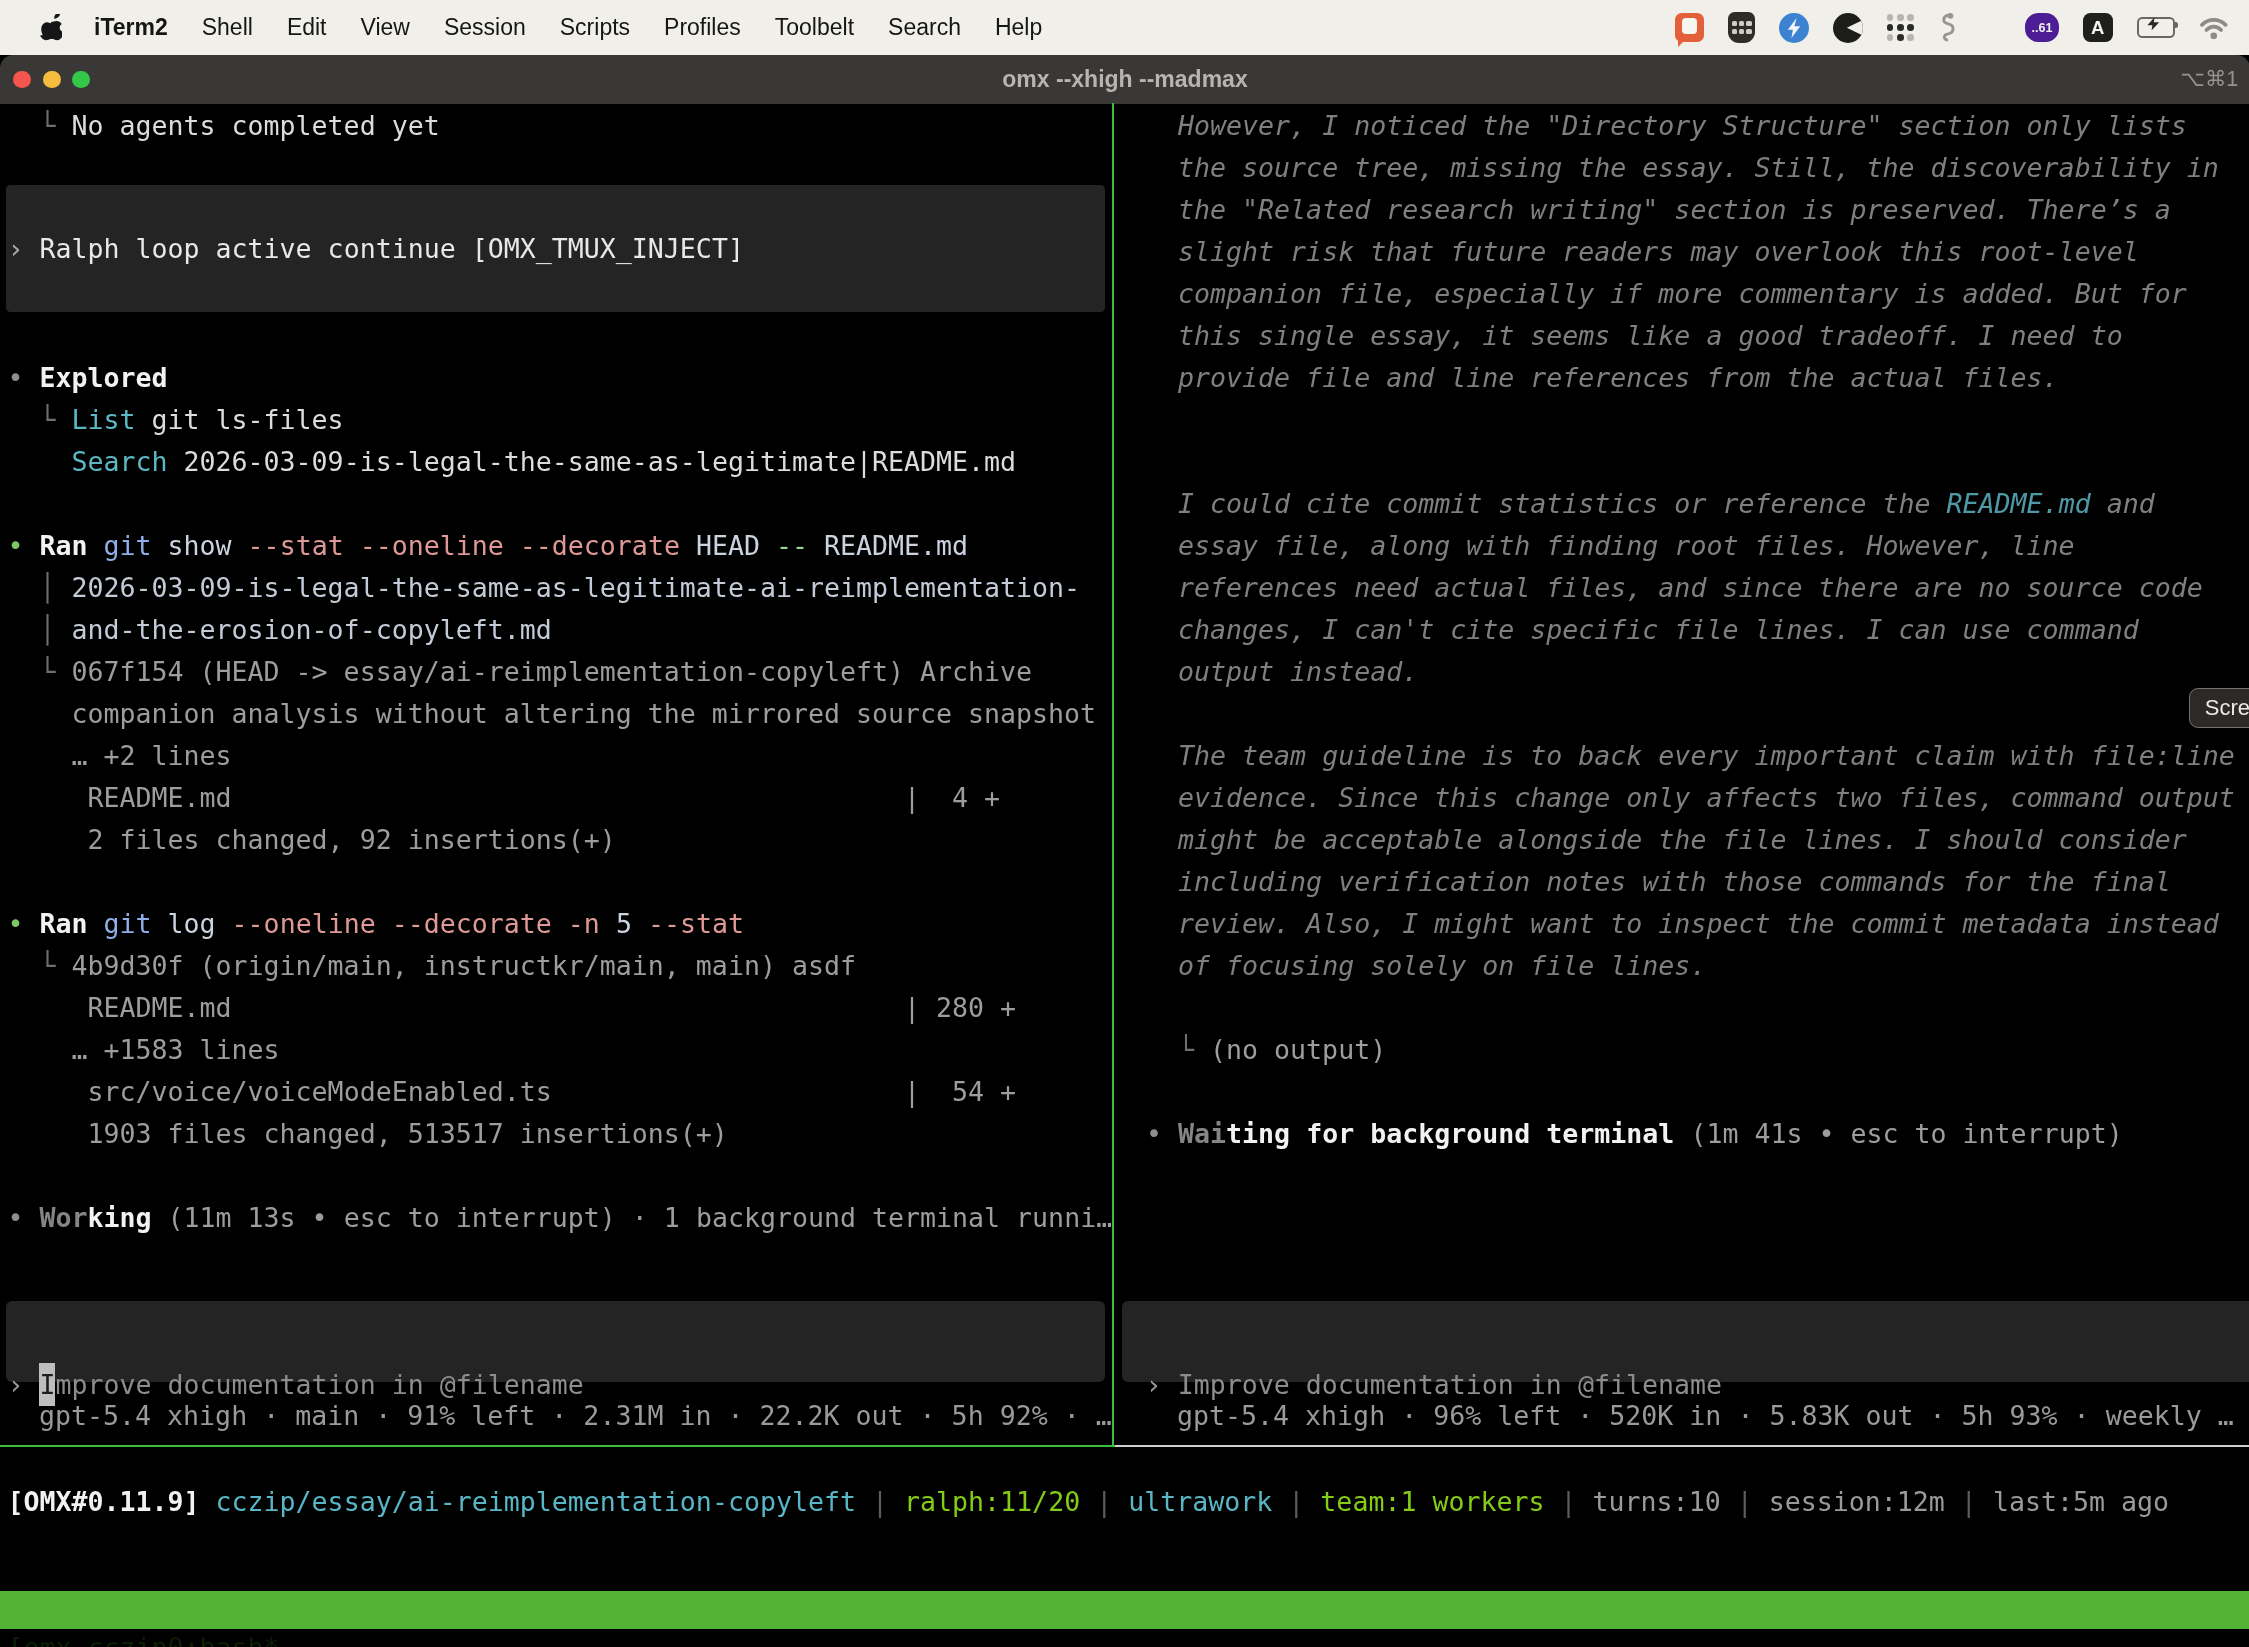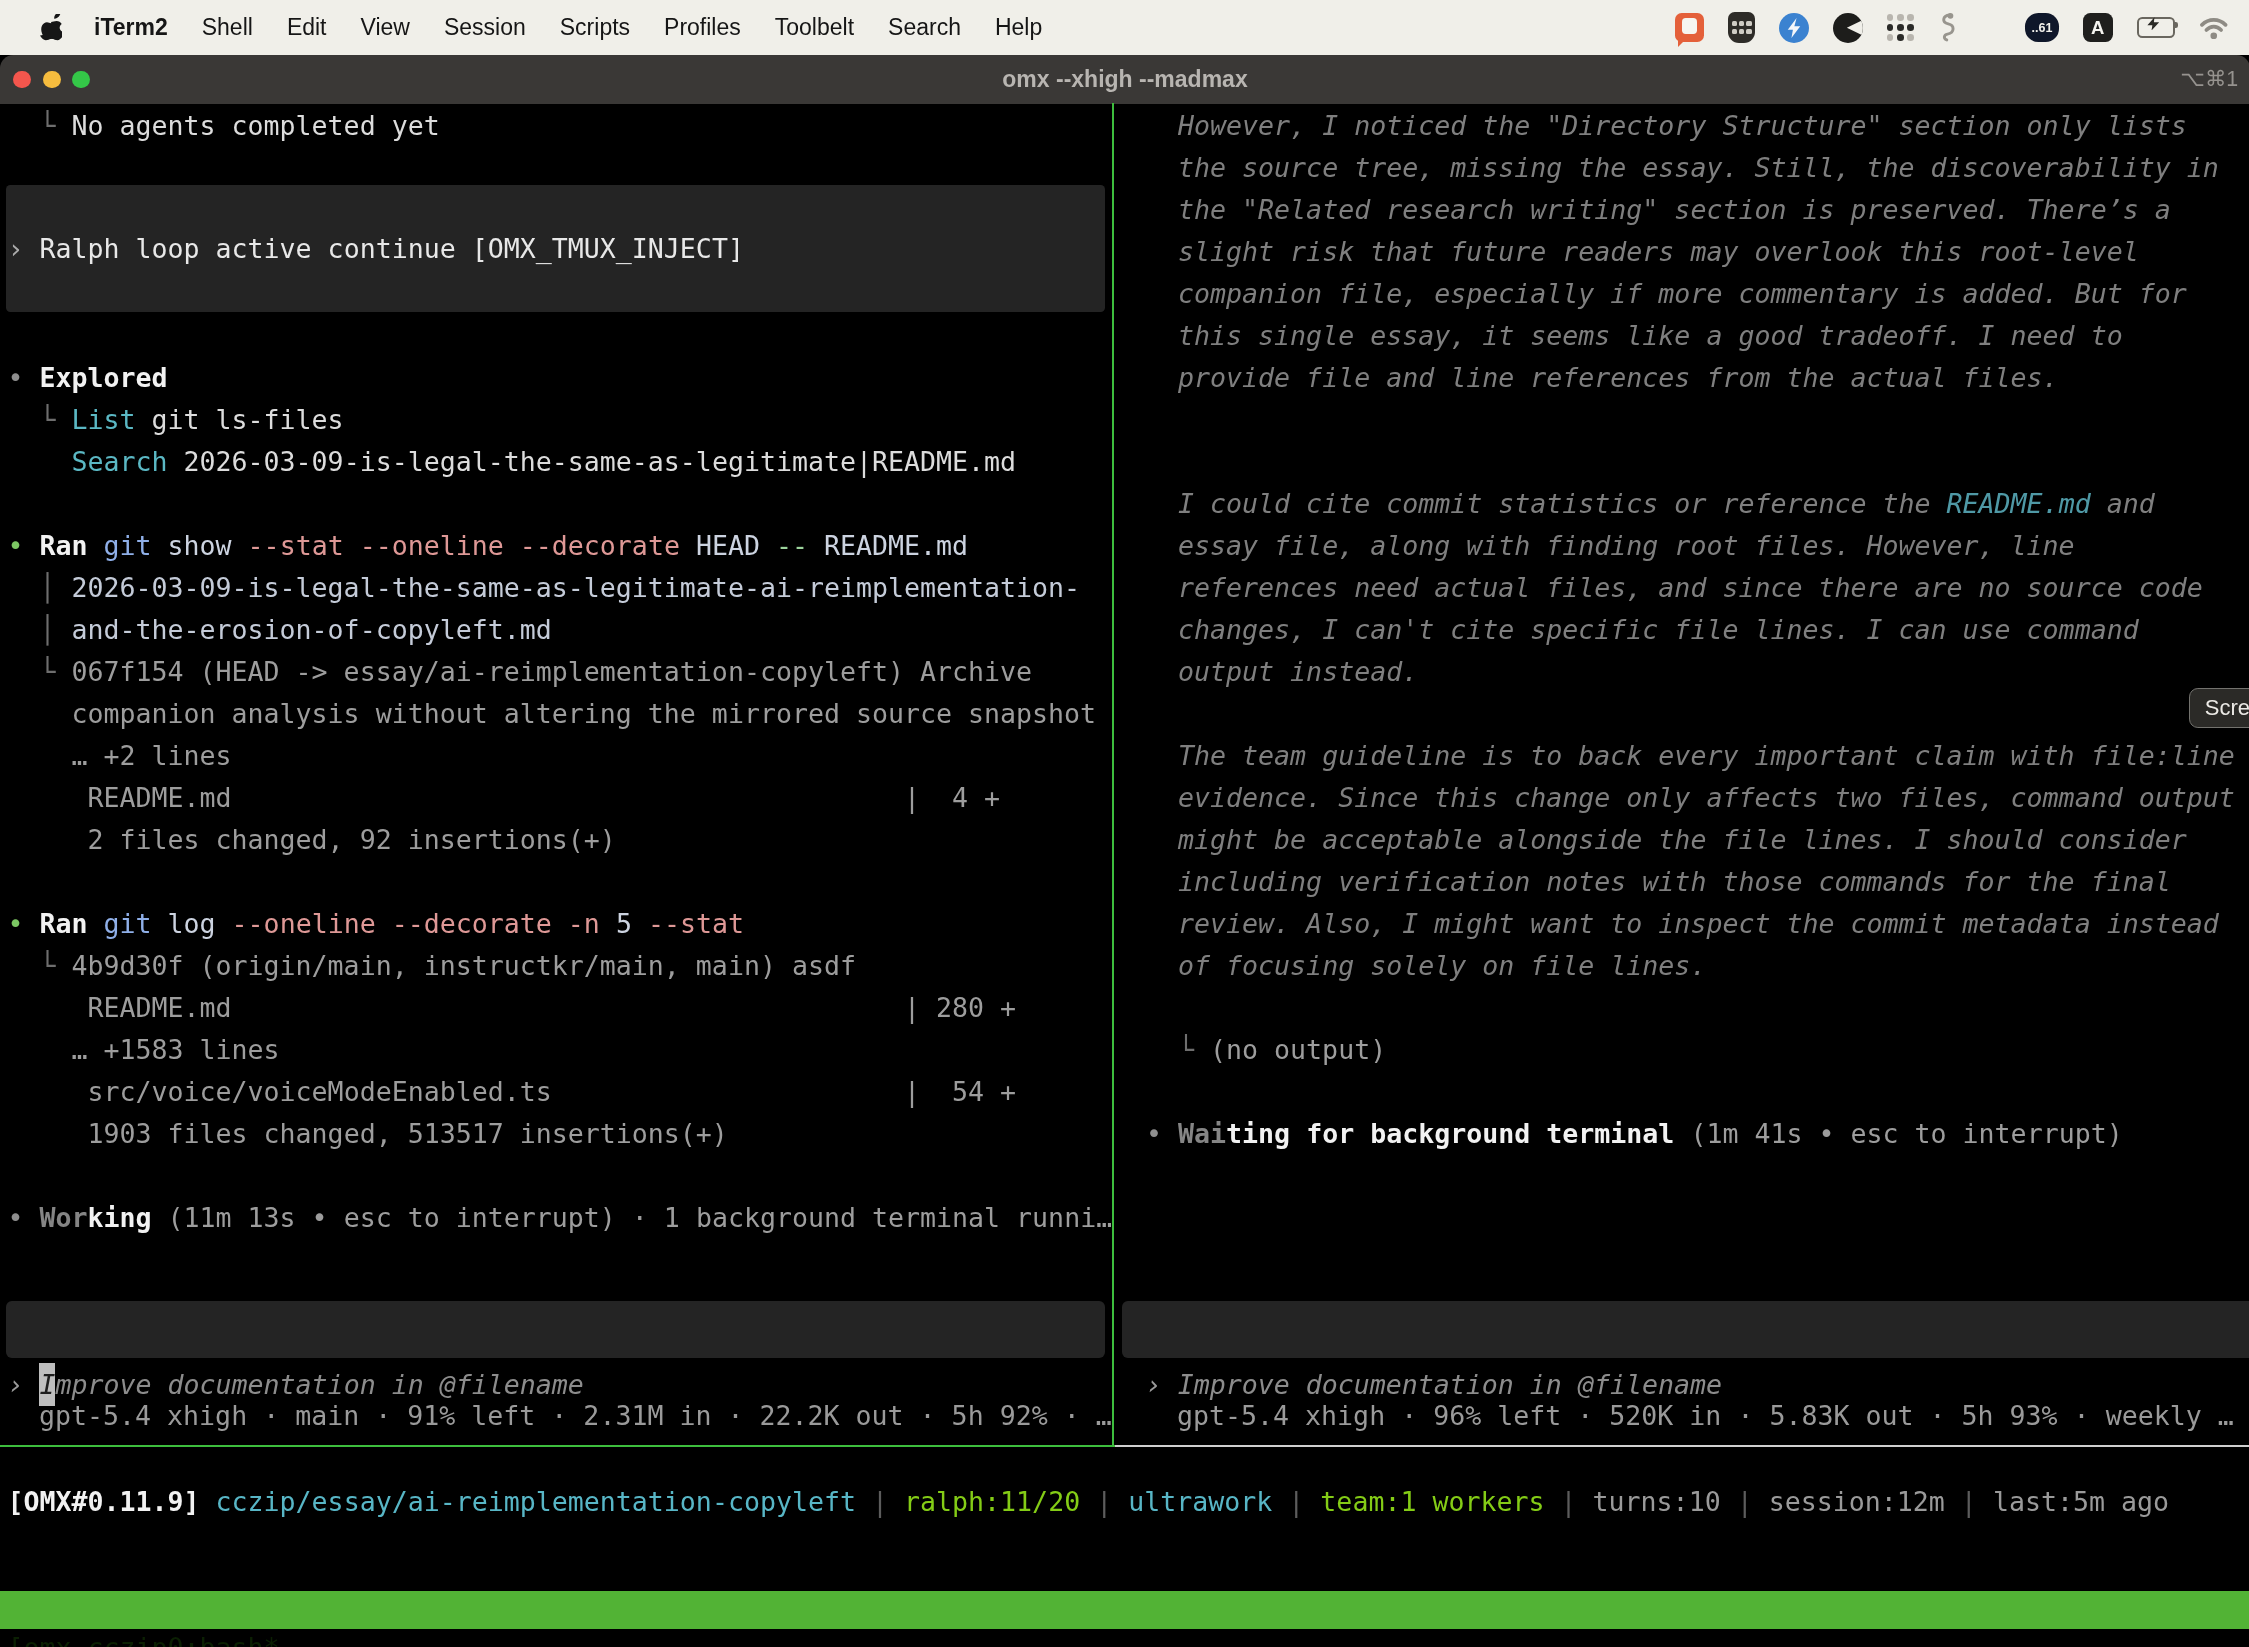--- a/index.html
+++ b/index.html
@@ -21,21 +21,21 @@
                  border-top-color:#e4603a;border-left-color:#e4603a;}
   .ic-shield{width:26.6px;height:31px;background:#2e2c28;border-radius:6.6px 6.6px 11px 11px;
              display:grid;grid-template-columns:repeat(3,5.2px);grid-gap:2.2px;place-content:center;}
   .ic-shield i{width:5.2px;height:5.2px;background:#cfccc4;border-radius:1.5px;}
   .ic-badge{width:30px;height:30px;background:#3b82d0;border-radius:50%;}
   .ic-kcircle{width:30px;height:30px;background:#1d1d1b;border-radius:50%;overflow:hidden;}
   .ic-kcircle i{position:absolute;right:0;top:7.4px;width:16px;height:15.5px;background:#f0efe9;
                 clip-path:polygon(100% 0,0 50%,100% 100%);}
   .ic-dots{display:grid;grid-template-columns:repeat(3,6.6px);grid-gap:3.7px;}
   .ic-dots i{width:6.6px;height:6.6px;border-radius:50%;}
-  .ic-meter{width:34px;height:29.5px;background:#0f172a;border-radius:13.3px;color:#f2f1ec;
+  .ic-meter{width:34px;height:29.5px;background:#4c1d95;border-radius:13.3px;color:#f2f1ec;
             font-size:12.5px;font-weight:bold;display:flex;align-items:center;justify-content:center;margin-left:44px;}
   .ic-akey{width:29.5px;height:29.5px;background:#1f1f1d;border-radius:7.4px;color:#f5f4ef;
            font-size:18.5px;font-weight:bold;display:flex;align-items:center;justify-content:center;}
   .ic-batt{width:34px;height:17.7px;border:2.2px solid#6a675f;border-radius:5.2px;position:relative;}
   .ic-batt:after{content:"";position:absolute;right:-5.9px;top:3.7px;width:3px;height:5.9px;
                  background:#6a675f;border-radius:0 2.2px 2.2px 0;}
   .ic-batt i{position:absolute;left:8.9px;top:-1.5px;width:11.8px;height:13.3px;background:#2a2a26;
              clip-path:polygon(60% 0,0 60%,42% 60%,35% 100%,100% 38%,55% 38%);}
 
   
@@ -65,22 +65,22 @@
   .s-ital{color:#7f7f7f;font-style:italic}
   .s-hital{color:#929292;font-style:italic;font-weight:bold}
   .s-italteal{color:#4f99a6;font-style:italic}
   .s-cyan{color:#58b6c6}.s-green{color:#84cc16}.s-sep{color:#5c5c5c}
 
   .inject-box{position:absolute;left:5.9px;top:185px;width:1098px;height:127px;background:#242424;
               border-radius:4.4px;display:flex;align-items:center;padding-left:1.5px;
               font-size:26.6px;white-space:pre;}
   .ib-prompt{color:#aaaaaa}.ib-text{color:#e8e8e8}
 
-  .input-box{position:absolute;top:1301px;height:57px;background:#242424;border-radius:5.9px;
-             font-size:26.6px;white-space:pre;font-style:italic;}
+  .input-box{position:absolute;top:1301px;height:81px;background:#242424;border-radius:5.9px;
+             font-size:26.6px;white-space:pre;}
   .input-left{left:5.9px;width:1098px;padding-left:1.5px;}
   .input-right{left:1122px;width:1122px;padding-left:23.6px;}
   .in-row{height:43px;line-height:43px;}
   .in-prompt{color:#9a9a9a}.in-ph{color:#8c8c8c}
   .in-cursor{display:inline-block;background:#bebebe;color:#1d1d1d;}
 
   .pane-status{position:absolute;top:1394px;height:43px;line-height:43px;font-size:26.6px;
                color:#9a9a9a;white-space:pre;}
   .status-left{left:39px;}.status-right{left:1177px;width:1070px;overflow:hidden;}
 

